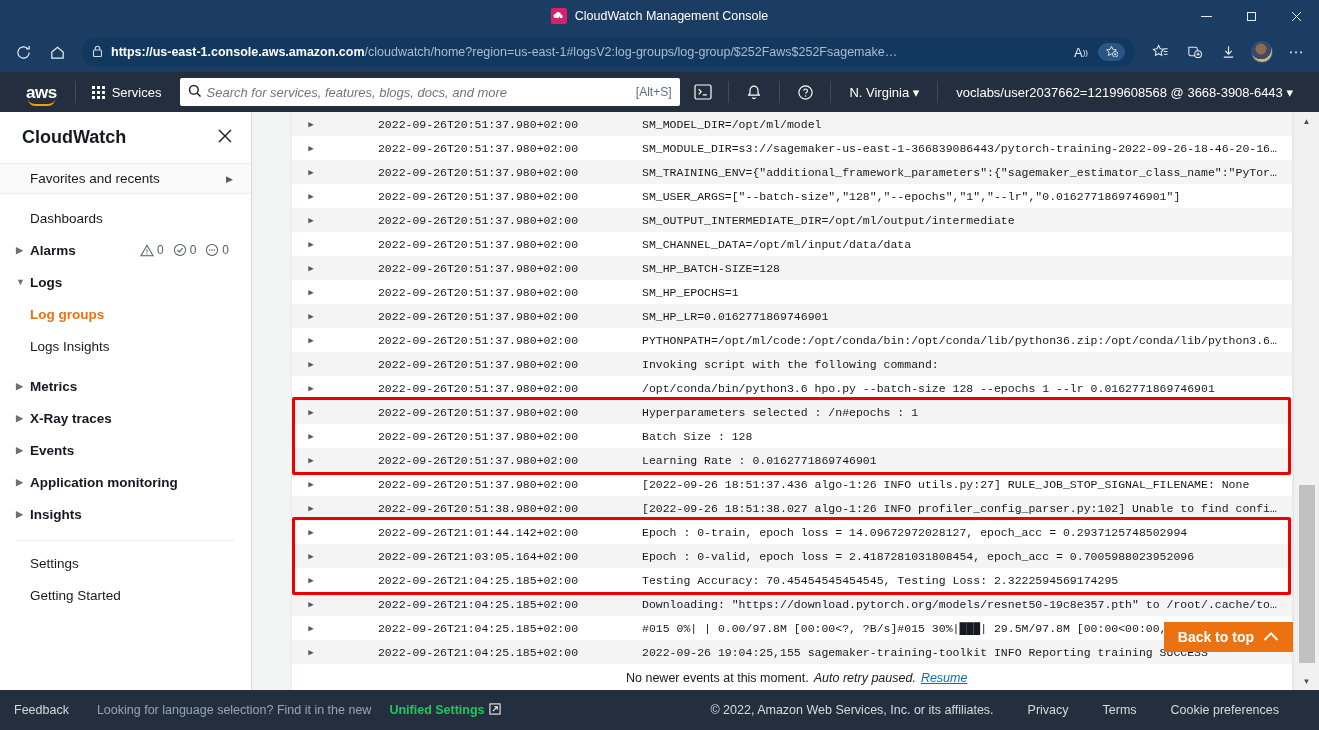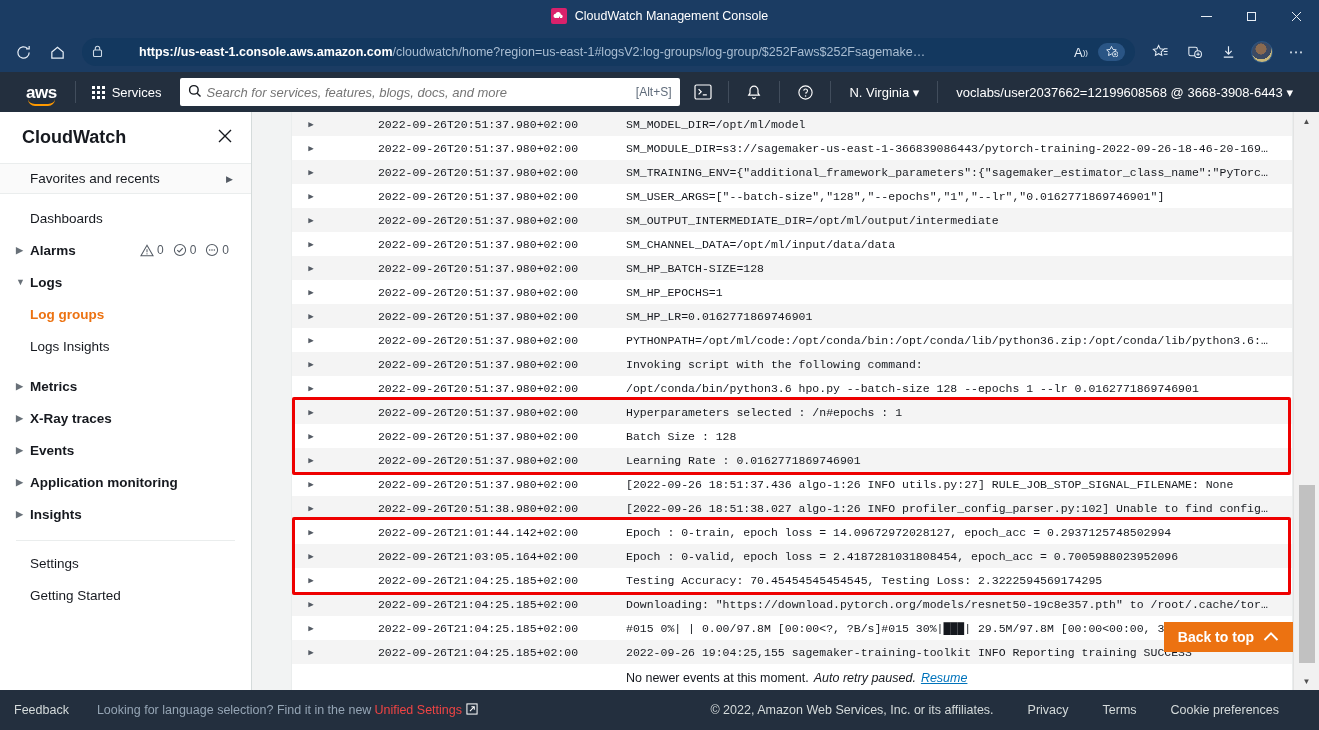--- a/index.html
+++ b/index.html
@@ -40,21 +40,21 @@
     color: #e6eef7; font-size: 15px; border-radius: 4px; flex: none;
   }
   #omnibox {
     flex: 1; height: 28px; background: #13385f; border-radius: 14px;
     display: flex; align-items: center; padding: 0 10px; gap: 8px;
     margin: 0 6px; overflow: hidden;
   }
   #omnibox-lock { color: #cdd9e5; font-size: 11px; flex: none; }
   #omnibox-url {
     font-size: 12.5px; color: #a9bdd2; white-space: nowrap; overflow: hidden;
-    flex: 1; text-overflow: clip; margin-left: 28px;
+    flex: 1; text-overflow: clip;
   }
   #omnibox-url b { color: #ffffff; font-weight: 600; }
   #omnibox-right { display: flex; align-items: center; gap: 6px; flex: none; }
   .pill {
     background: #2a5585; border-radius: 12px; padding: 2px 7px; font-size: 11px; color: #e6eef7;
   }
   #avatar {
     width: 22px; height: 22px; border-radius: 50%;
     background: radial-gradient(circle at 45% 35%, #8a6a50 0 32%, #3c4a63 33% 60%, #c9b87a 61% 100%);
     flex: none; border: 1px solid #2a5585;
@@ -140,21 +140,21 @@
   }
   .log-row.alt { background: #f4f4f4; }
   .log-row .expand {
     width: 38px; flex: none; display: flex; align-items: center; justify-content: center;
     color: #545b64; font-size: 9px;
   }
   .log-row .ts {
     width: 296px; flex: none; color: #16191f; white-space: nowrap; text-align: center;
   }
   .log-row .msg {
-    flex: 1; white-space: nowrap; overflow: hidden; text-overflow: ellipsis; padding-right: 10px;
+    flex: 1; white-space: nowrap; overflow: hidden; text-overflow: ellipsis; padding-right: 10px; margin-left: 16px;
   }
   #no-newer-row {
     height: 28px; display: flex; align-items: center; font-size: 12.5px; color: #16191f;
     padding-left: 334px; gap: 5px;
   }
   #no-newer-row .ital { font-style: italic; text-align: center; }
   #no-newer-row .resume { color: #0073bb; font-style: italic; text-decoration: underline; }
 
   .redbox {
     position: absolute; border: 3px solid #ee0000; border-radius: 2px;
@@ -183,21 +183,21 @@
   }
 
   
   #footer {
     height: 40px; background: #232f3e; display: flex; align-items: center;
     padding: 0 14px; color: #d5dbdb; font-size: 12.5px; gap: 0;
   }
   #footer a, .foot-link { color: #d5dbdb; text-decoration: none; }
   #feedback { padding-right: 28px; }
   #lang-note { color: #95a5b5; }
-  #unified-settings { color: #ef4444; font-weight: 400; margin-left: 3px; }
+  #unified-settings { color: #22c55e; font-weight: 700; margin-left: 18px; }
   #footer-right { margin-left: auto; display: flex; align-items: center; gap: 34px; padding-right: 26px; }
   #copyright { color: #d5dbdb; }
 </style>
 </head>
 <body>
 
 <div id="browser-titlebar">
   <div id="titlebar-center">
     <span id="tab-favicon">
       <svg width="11" height="11" viewBox="0 0 16 16" aria-hidden="true">

